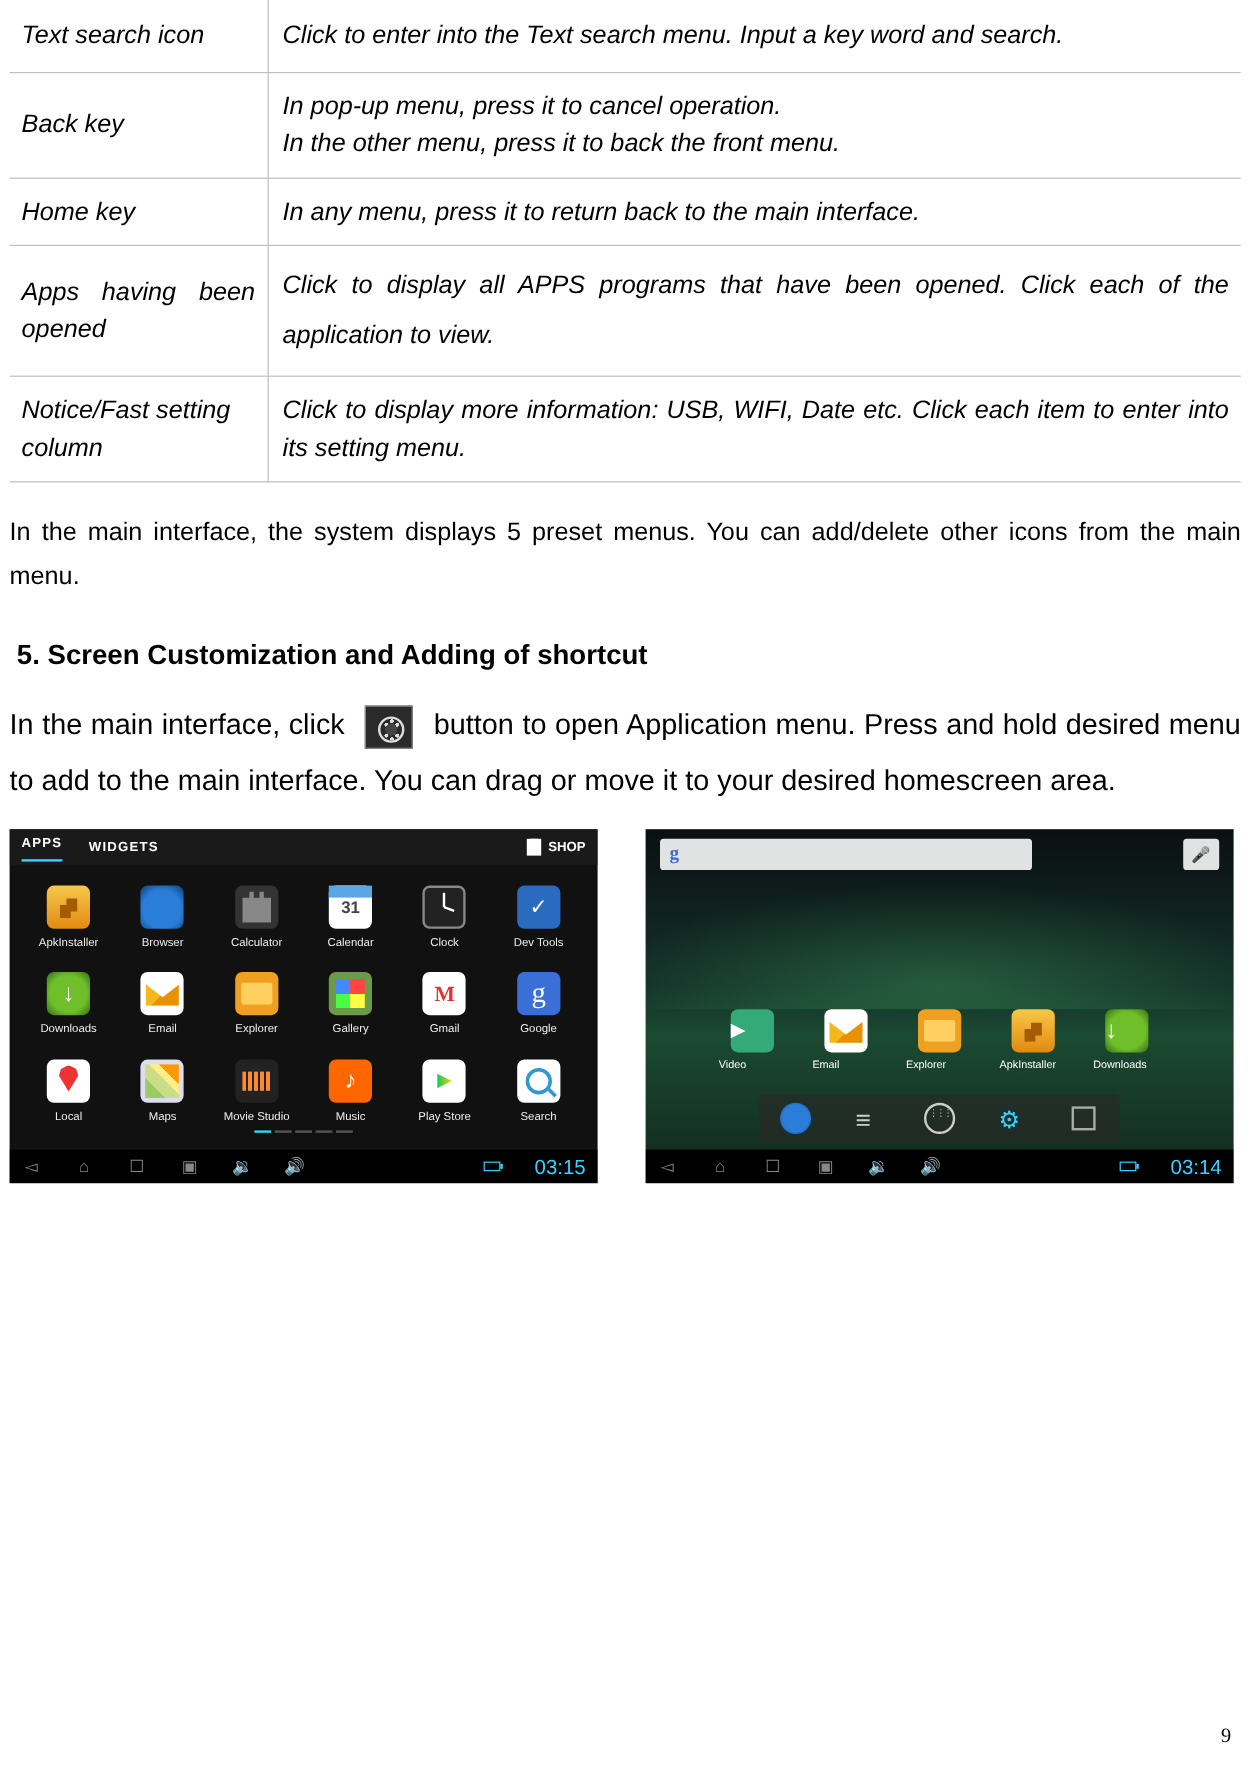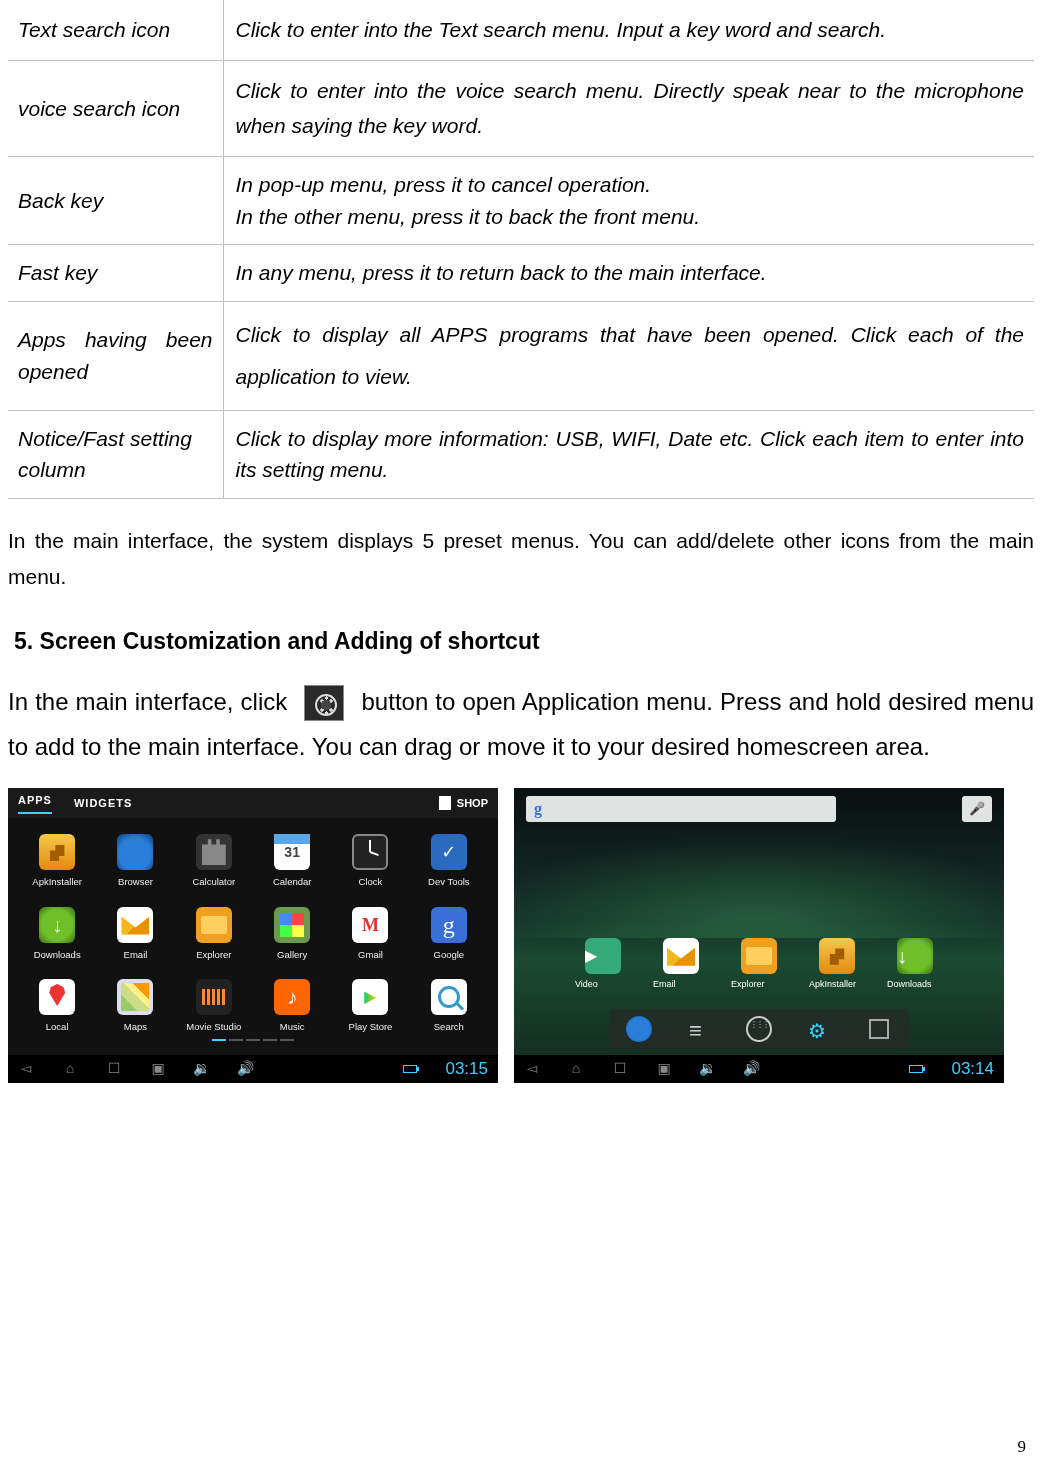--- a/index.html
+++ b/index.html
@@ -73,21 +73,21 @@
                   radial-gradient(circle at 5px 5px, #ddd 0 1.5px, transparent 1.8px),
                   radial-gradient(circle at 14px 5px, #ddd 0 1.5px, transparent 1.8px),
                   radial-gradient(circle at 5px 14px, #ddd 0 1.5px, transparent 1.8px),
                   radial-gradient(circle at 14px 14px, #ddd 0 1.5px, transparent 1.8px),
                   radial-gradient(circle at 9.5px 2px, #ddd 0 1.5px, transparent 1.8px),
                   radial-gradient(circle at 9.5px 17px, #ddd 0 1.5px, transparent 1.8px);
     }
 
     .shots {
       display: flex;
-      gap: 16px;
+      gap: 40px;
       margin: 6px 0 10px 0;
     }
     .shot {
       width: 490px;
       height: 295px;
       background: #111;
       position: relative;
       overflow: hidden;
       font-family: "Segoe UI", Arial, sans-serif;
     }
@@ -180,32 +180,28 @@
 </head>
 <body>
 
 <table class="desc">
   <tbody>
       <tr>
     <td>Text search icon</td>
     <td class="just mid">Click to enter into the Text search menu. Input a key word and search.</td>
   </tr>
   <tr>
-    <td>voice search icon</td>
-    <td class="just mid">Click to enter into the voice search menu. Directly speak near to the microphone when saying the key word.</td>
-  </tr>
-  <tr>
     <td>Back key</td>
     <td>
       <span>In pop-up menu, press it to cancel operation.</span><br>
       <span>In the other menu, press it to back the front menu.</span>
     </td>
   </tr>
   <tr>
-    <td>Fast key</td>
+    <td>Home key</td>
     <td>In any menu, press it to return back to the main interface.</td>
   </tr>
   <tr>
     <td class="just">Apps having been opened</td>
     <td class="just dbl">Click to display all APPS programs that have been opened. Click each of the application to view.</td>
   </tr>
   <tr>
     <td>Notice/Fast setting column</td>
     <td class="just">Click to display more information: USB, WIFI, Date etc. Click each item to enter into its setting menu.</td>
   </tr>

